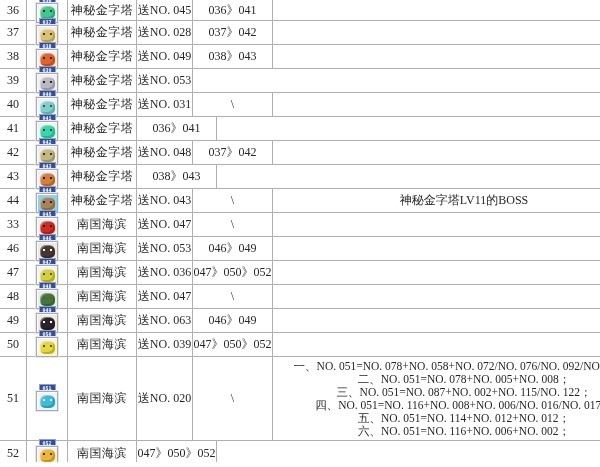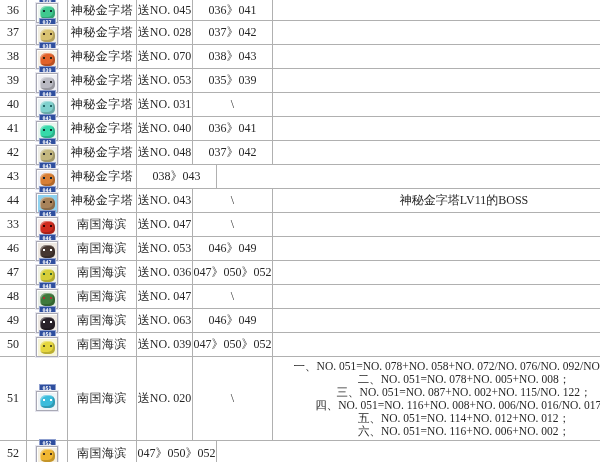--- a/index.html
+++ b/index.html
@@ -82,37 +82,36 @@
     <div class="cell c-num">38</div>
     <div class="cell c-icon">
       <div class="sprite" style="--body: #e2622a; --bg: #f6f0e4; --eye: #332211;">
         <div class="sprite-label">038</div>
         <div class="sprite-box">
           <div class="blob"></div>
         </div>
       </div>
     </div>
     <div class="cell c-loc">神秘金字塔</div>
-    <div class="cell c-send">送NO. 070</div>
+    <div class="cell c-send">送NO. 049</div>
     <div class="cell c-evo">038》043</div>
     <div class="cell c-note"></div>
   </div>
       <div class="row" style="height: 24px;">
     <div class="cell c-num">39</div>
     <div class="cell c-icon">
       <div class="sprite" style="--body: #b9b9c2; --bg: #f0f0f4; --eye: #222222;">
         <div class="sprite-label">039</div>
         <div class="sprite-box">
           <div class="blob"></div>
         </div>
       </div>
     </div>
     <div class="cell c-loc">神秘金字塔</div>
     <div class="cell c-send">送NO. 053</div>
-    <div class="cell c-evo">035》039</div>
     <div class="cell c-note"></div>
   </div>
       <div class="row" style="height: 24px;">
     <div class="cell c-num">40</div>
     <div class="cell c-icon">
       <div class="sprite" style="--body: #7fd0cd; --bg: #eef4f6; --eye: #226666;">
         <div class="sprite-label">040</div>
         <div class="sprite-box">
           <div class="blob"></div>
         </div>
@@ -127,21 +126,20 @@
     <div class="cell c-num">41</div>
     <div class="cell c-icon">
       <div class="sprite" style="--body: #35d9a9; --bg: #e8f6ef; --eye: #113333;">
         <div class="sprite-label">041</div>
         <div class="sprite-box">
           <div class="blob"></div>
         </div>
       </div>
     </div>
     <div class="cell c-loc">神秘金字塔</div>
-    <div class="cell c-send">送NO. 040</div>
     <div class="cell c-evo">036》041</div>
     <div class="cell c-note"></div>
   </div>
       <div class="row" style="height: 24px;">
     <div class="cell c-num">42</div>
     <div class="cell c-icon">
       <div class="sprite" style="--body: #c3b77f; --bg: #efefe8; --eye: #333333;">
         <div class="sprite-label">042</div>
         <div class="sprite-box">
           <div class="blob"></div>

